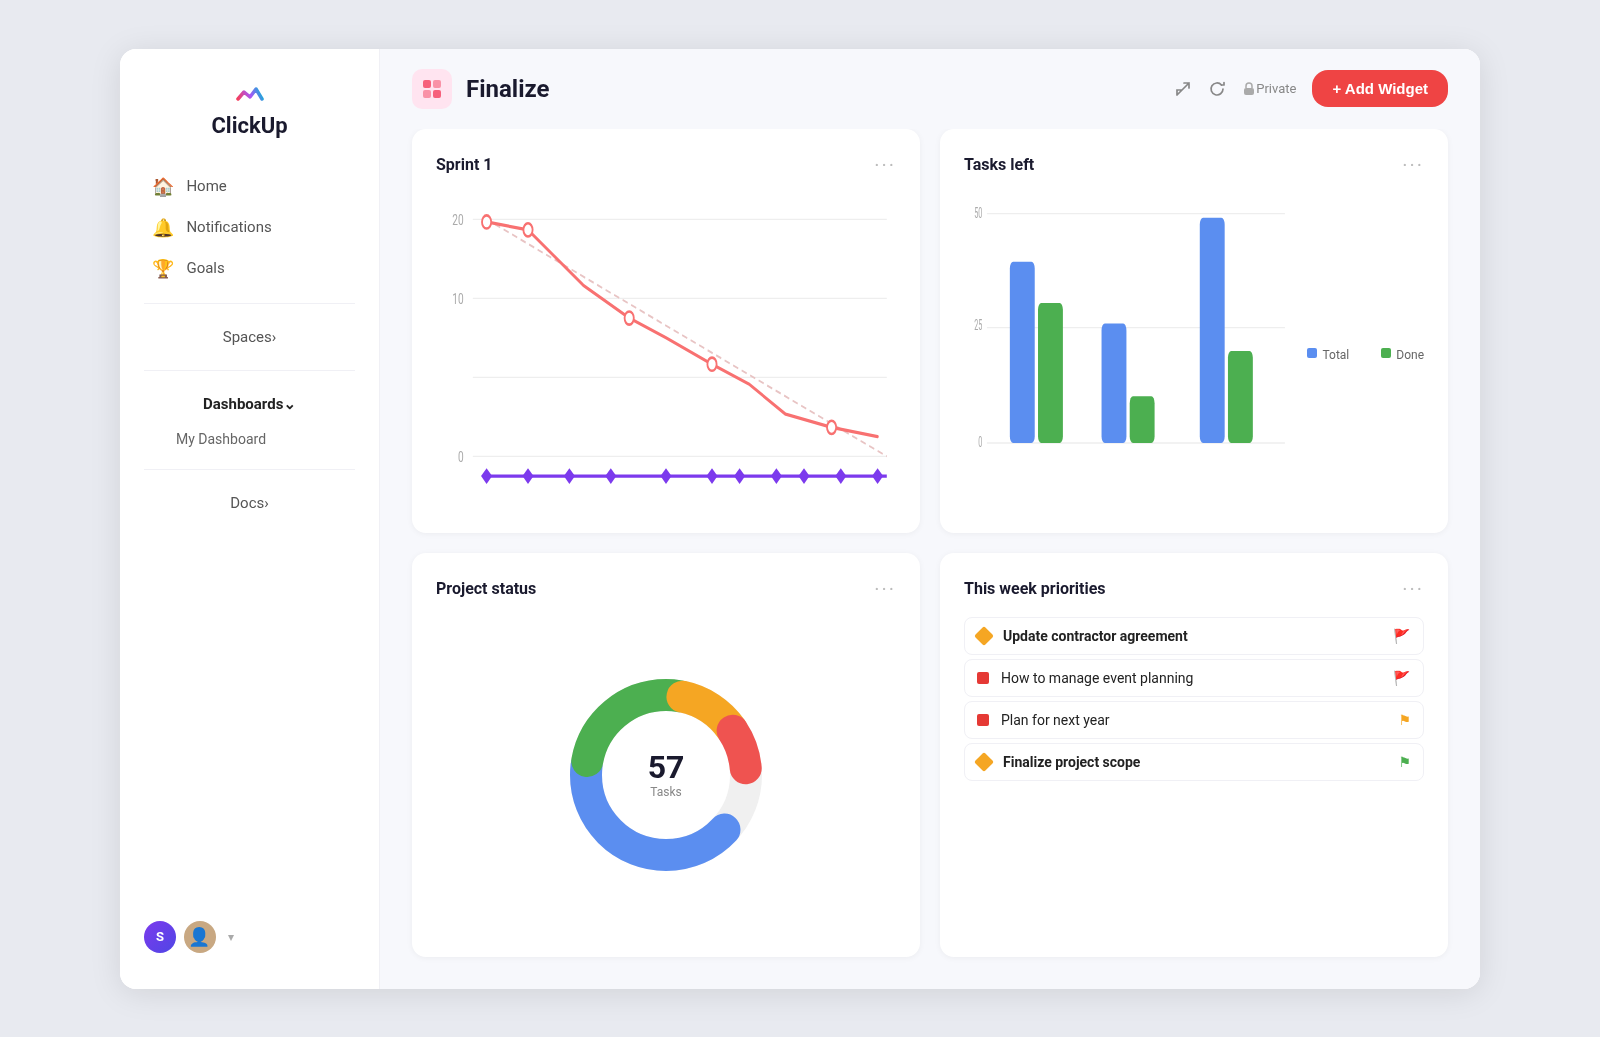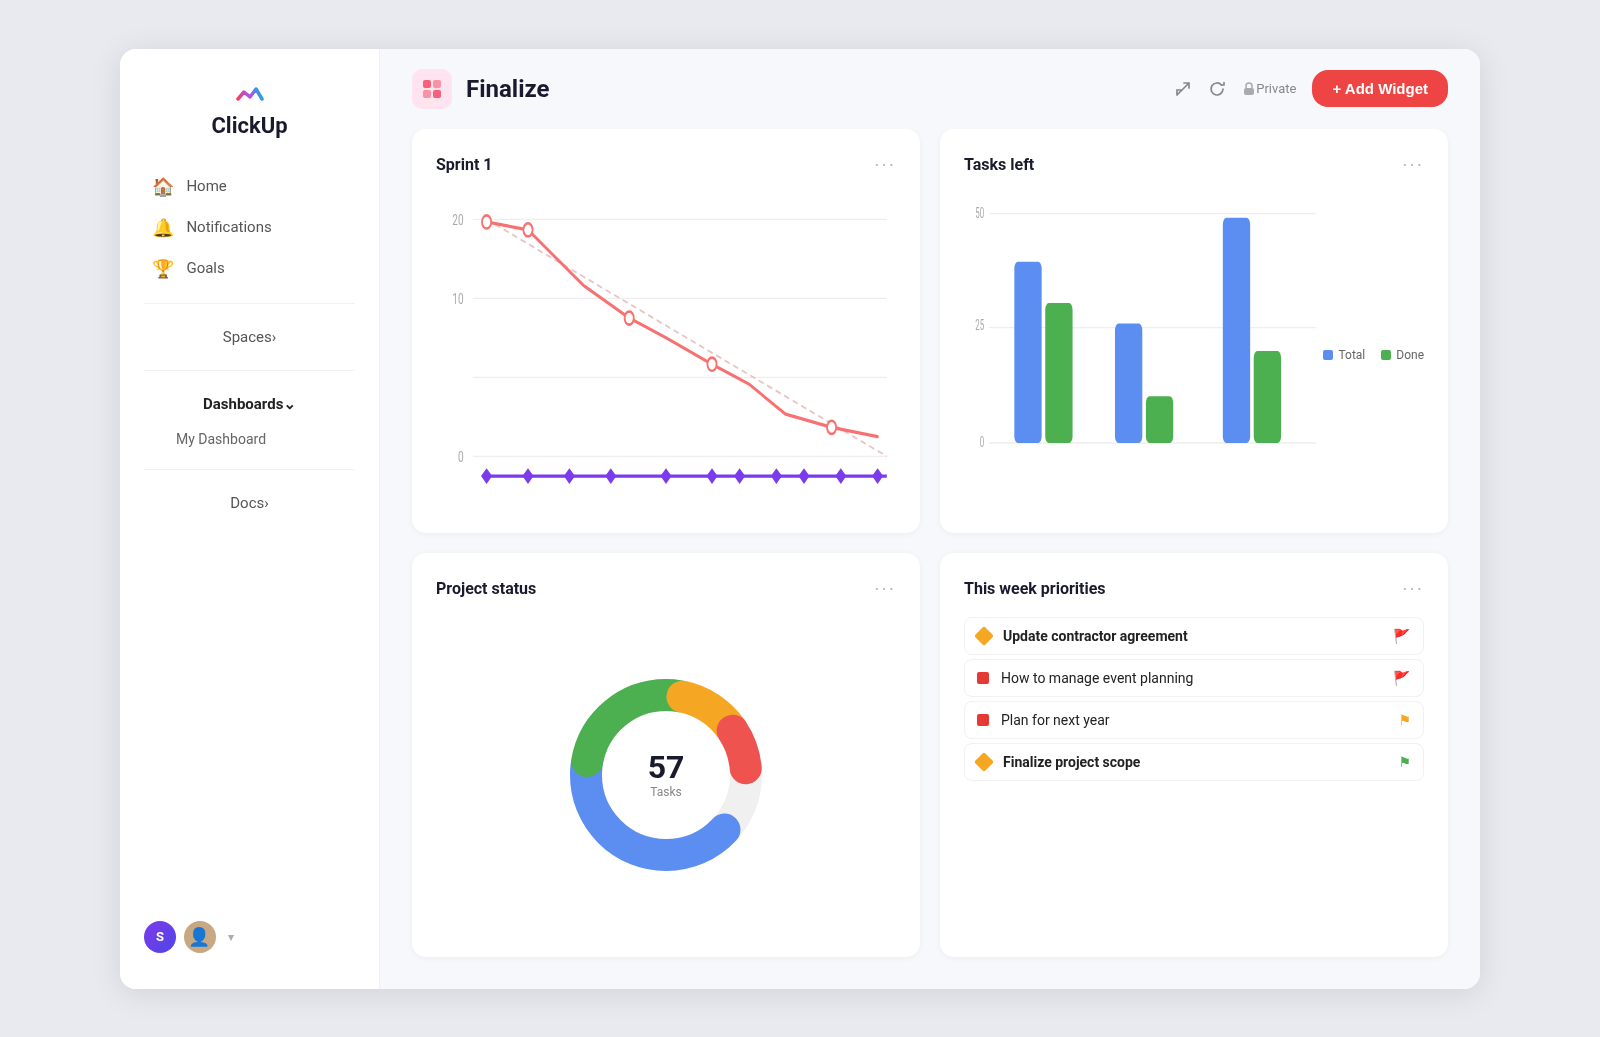--- a/index.html
+++ b/index.html
@@ -241,24 +241,24 @@
     }
     .bar-legend {
       display: flex;
       align-items: center;
       gap: 16px;
       margin-top: 8px;
       justify-content: center;
     }
     .legend-item {
       display: flex;
-      align-items: center;
       gap: 5px;
       font-size: 12px;
       color: #666;
+      margin-left: 16px;
     }
     .legend-dot {
       width: 10px;
       height: 10px;
       border-radius: 2px;
     }
 
     
     .donut-area {
       flex: 1;

